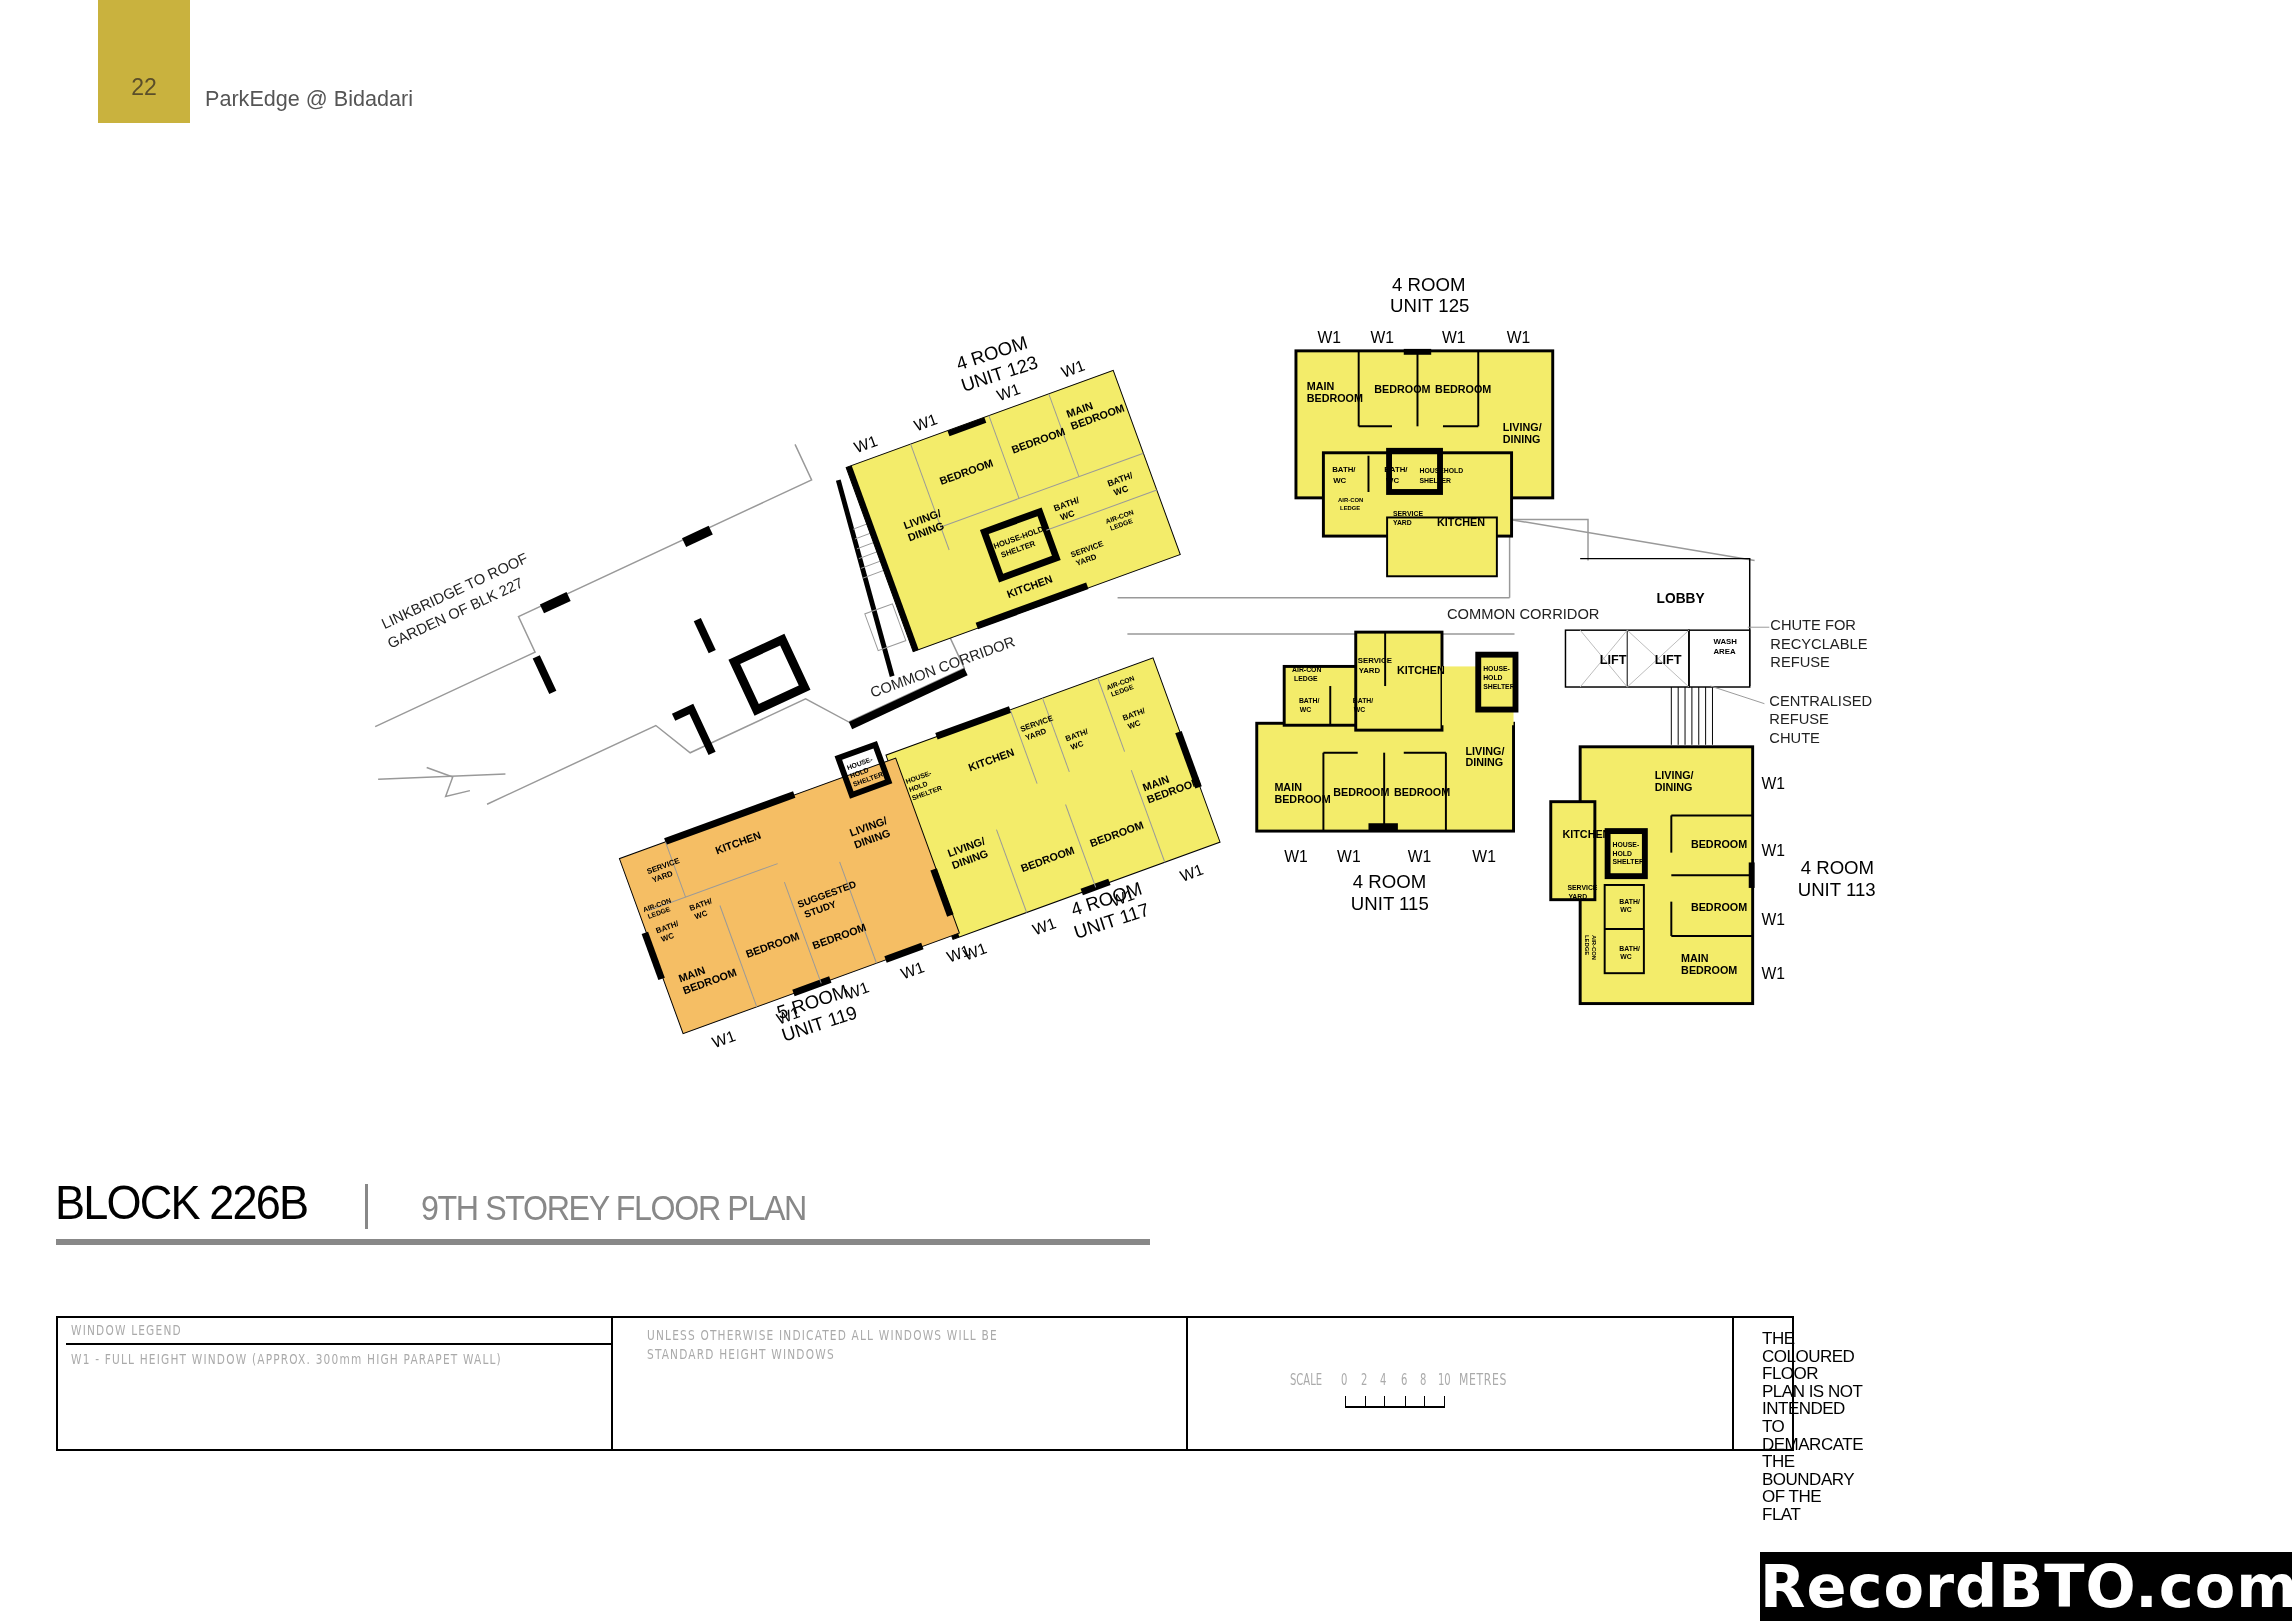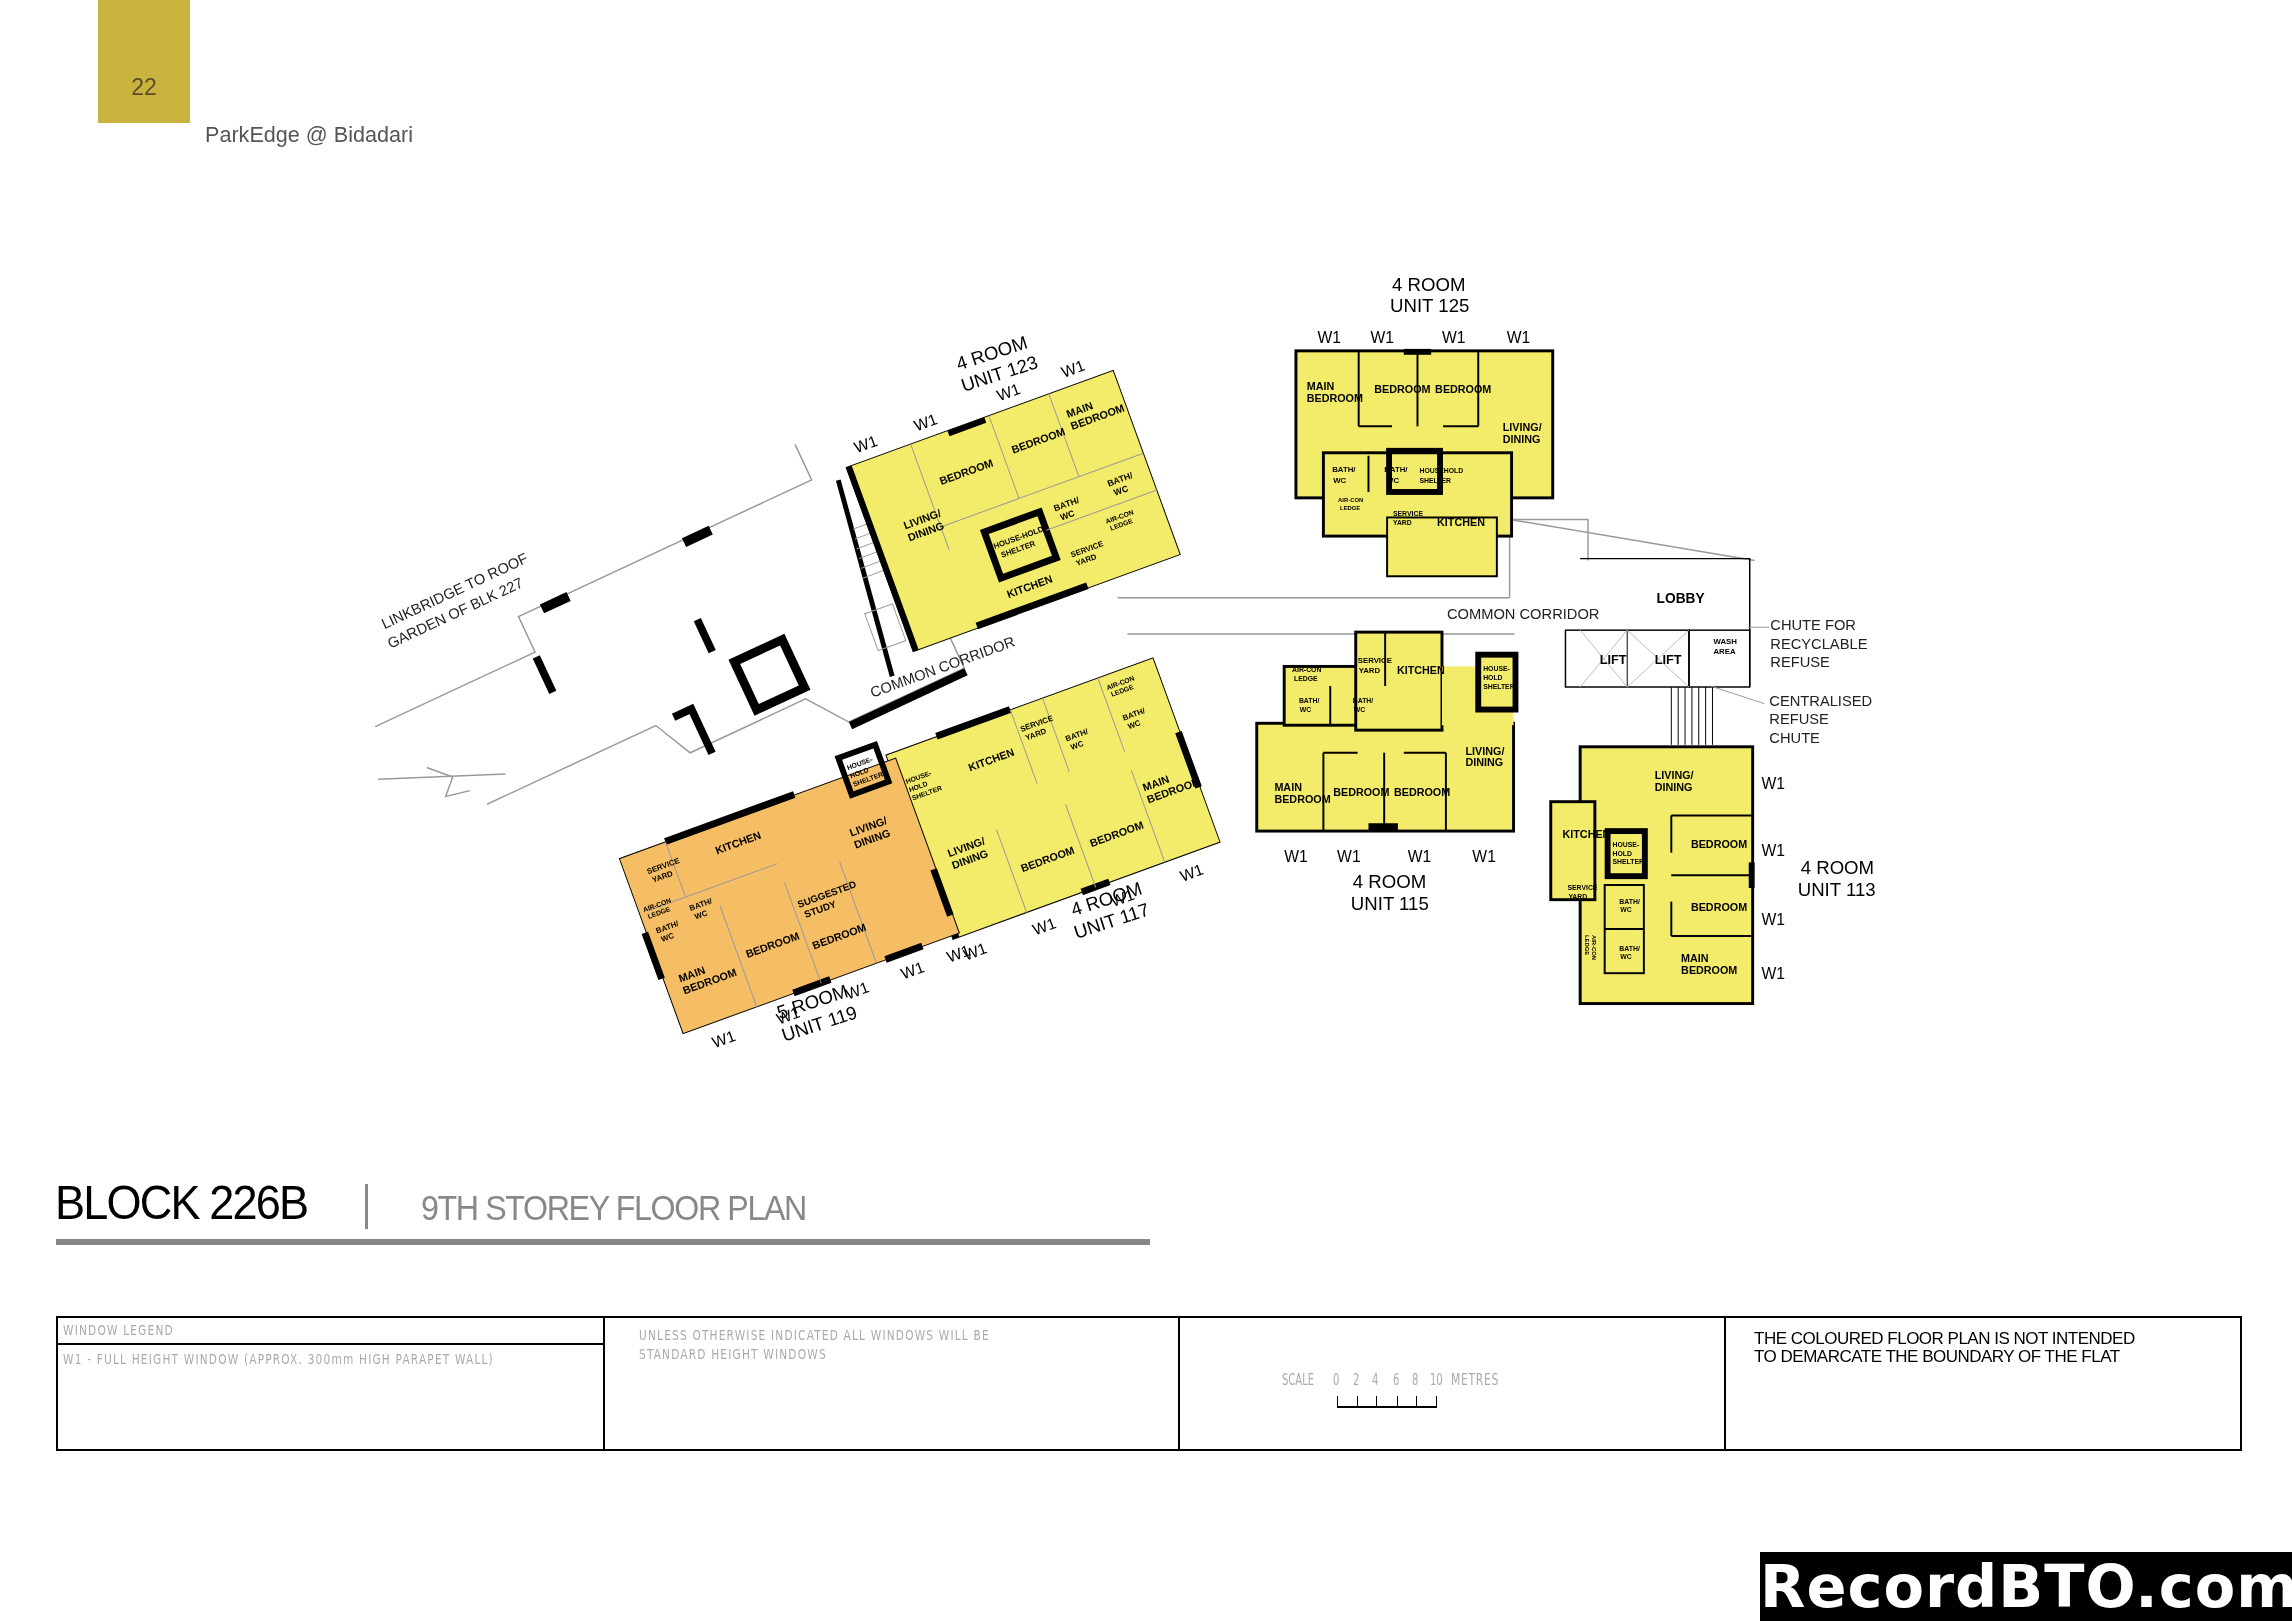--- a/index.html
+++ b/index.html
@@ -1,24 +1,24 @@
 <!DOCTYPE html>
 <html><head>
 <meta charset="utf-8">
 <style>
   html, body { margin:0; padding:0; background:#ffffff; }
   body { width:2293px; height:1621px; position:relative; overflow:hidden; font-family:"Liberation Sans", sans-serif; }
   .page-badge { position:absolute; left:98px; top:0; width:92px; height:123px; background:#C9B23E; }
   .page-num { position:absolute; left:98px; top:74px; width:92px; text-align:center; font-size:23px; color:#5a4e2a; }
-  .doc-title { position:absolute; left:205px; top:86px; font-size:21.6px; color:#555;margin-top:36px; }
+  .doc-title { position:absolute; left:205px; top:86px; font-size:21.6px; color:#555; }
   .block-title { position:absolute; left:55px; top:1174px; font-size:49px; color:#000; letter-spacing:-2px; transform:scaleX(0.92); transform-origin:left; }
   .title-sep { position:absolute; left:365px; top:1184px; width:2.9px; height:45px; background:#888; }
   .sub-title { position:absolute; left:421px; top:1188px; font-size:35px; color:#888; letter-spacing:-1.5px; transform:scaleX(0.92); transform-origin:left; }
   .title-rule { position:absolute; left:56px; top:1239px; width:1094px; height:5.9px; background:#888; }
-  .legend-table { position:absolute; left:56px; top:1316px; width:2186px; height:135px; border:2px solid #000; box-sizing:border-box; display:flex; }
+  .legend-table { position:absolute; left:56px; top:1316px; width:1738px; height:135px; border:2px solid #000; box-sizing:border-box; display:flex;padding-left:8px; }
   .cell { position:relative; height:100%; box-sizing:border-box; border-right:2px solid #000; }
   .cell:last-child { border-right:none; }
   .c1 { width:547px; } .c2 { width:546px;margin-left:29px; } .c3 { width:546px; } .c4 { flex:1; }
   .thin-txt { font-family:"DejaVu Sans Condensed","DejaVu Sans", sans-serif; font-size:14.7px; color:#aaa; letter-spacing:1.5px; transform:scaleX(0.8); transform-origin:left; white-space:nowrap; }
   .legend-head { position:absolute; left:4.9px; top:2.9px; }
   .legend-divider { position:absolute; left:0; right:0; top:24.5px; height:2px; background:#000; }
   .legend-w1 { position:absolute; left:4.9px; top:32px; }
   .note-l1 { position:absolute; left:4.9px; top:7.8px; }
   .note-l2 { position:absolute; left:4.9px; top:26.5px; }
   .scale-wrap { position:absolute; left:102px; top:51px; }

